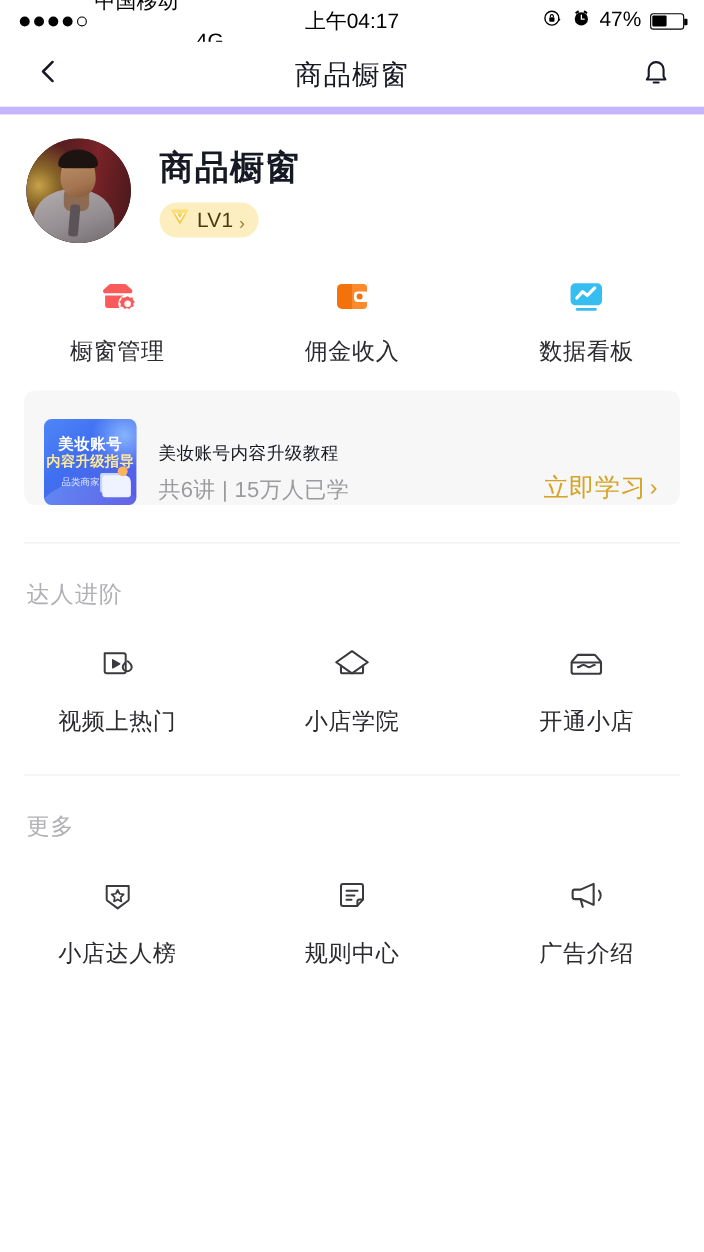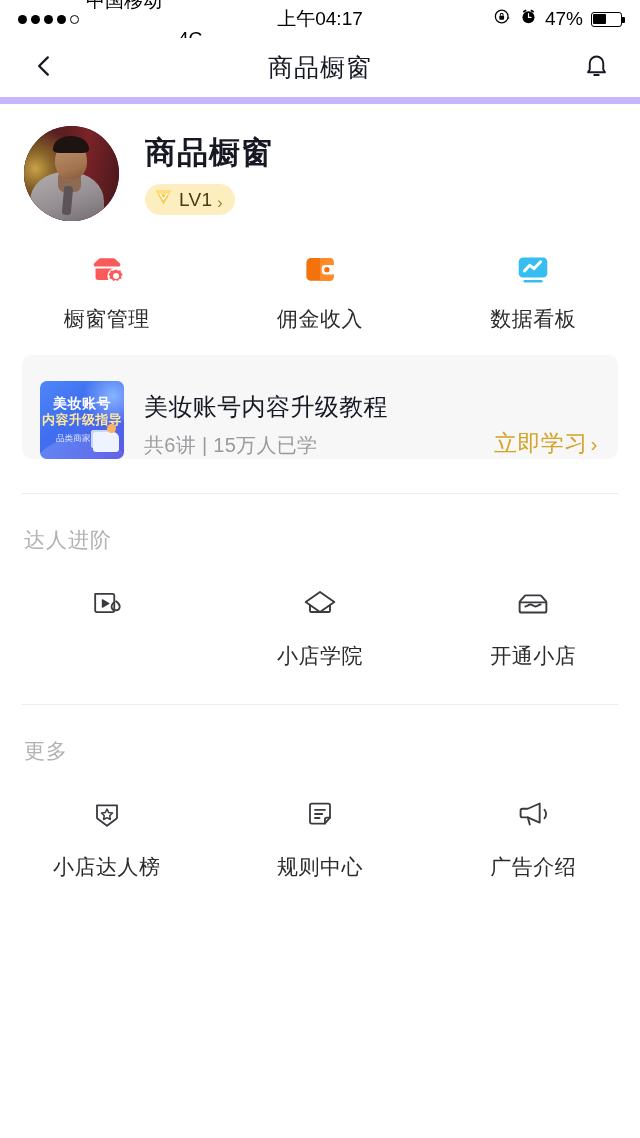--- a/index.html
+++ b/index.html
@@ -108,21 +108,21 @@
   .bn-t1 { position:relative; font-size:14px; font-weight:700; color:#ffffff; letter-spacing:.5px; line-height:1.15; }
   .bn-t2 { position:relative; font-size:13px; font-weight:700; color:#ffe89a; letter-spacing:.3px; line-height:1.25; margin-top:1px; }
   .bn-t3 { position:relative; font-size:8.5px; color:#dbe7ff; margin-top:5px; letter-spacing:.2px; }
   .bn-book { position:absolute; right:5px; bottom:7px; width:26px; height:20px;
     background:#eef3ff; border-radius:3px 6px 3px 3px;
     box-shadow:-3px -3px 0 -1px #c7d8ff; }
   .bn-book::after { content:""; position:absolute; right:3px; top:-8px; width:9px; height:9px;
     border-radius:50%; background:#ffb35c; }
 
   .bn-text { margin-left:20px; display:flex; flex-direction:column; gap:9px; flex:1; min-width:0; }
-  .bn-title { font-size:24px; color:#161823; letter-spacing:.4px; }
+  .bn-title { font-size:16px; color:#161823; letter-spacing:.4px; }
   .bn-sub { font-size:20px; color:#9a9a9f; letter-spacing:.3px; }
   .bn-cta { display:flex; align-items:center; gap:3px; flex:none; }
   .bn-cta span { font-size:23px; color:#d5a326; font-weight:500; letter-spacing:.4px; }
   .bn-cta .chev { font-size:21px; color:#d5a326; }
 
   
   .divider { height:1px; background:#ededed; margin:34px 22px 0 22px; }
   .sec-title { font-size:21px; color:#b0b0b5; padding:32px 0 0 24px; letter-spacing:1px; }
   .grid { display:flex; padding:26px 0 0 0; }
   .grid-item { width:33.333%; display:flex; flex-direction:column; align-items:center; gap:16px; }
@@ -280,20 +280,21 @@
   <div class="grid">
 
     <div class="grid-item">
       <div class="grid-ico">
         <svg width="40" height="40" viewBox="0 0 44 44" fill="none" stroke="#3a3a3f" stroke-width="2" stroke-linecap="round" stroke-linejoin="round">
           <path d="M9 12h19a2 2 0 0 1 2 2v16a2 2 0 0 1-2 2H11a2 2 0 0 1-2-2z"></path>
           <path d="M17 18.5l7 4-7 4z" fill="#3a3a3f" stroke-width="1.4"></path>
           <path d="M32 20c2.6 2 4 3.8 4 5.9A4.5 4.5 0 0 1 31.5 30 4.5 4.5 0 0 1 27 25.9c0-1.6.9-2.9 2.3-4.3"></path>
         </svg>
       </div>
+      <div class="grid-label">视频上热门</div>
     </div>
 
     <div class="grid-item">
       <div class="grid-ico">
         <svg width="42" height="42" viewBox="0 0 44 44" fill="none" stroke="#3a3a3f" stroke-width="2" stroke-linecap="round" stroke-linejoin="round">
           <path d="M22 10.5L37 21 22 31.5 7 21z"></path>
           <path d="M11.5 24.2V30c0 .9.5 1.5 1.4 1.5h18.2c.9 0 1.4-.6 1.4-1.5v-5.8"></path>
         </svg>
       </div>
       <div class="grid-label">小店学院</div>

